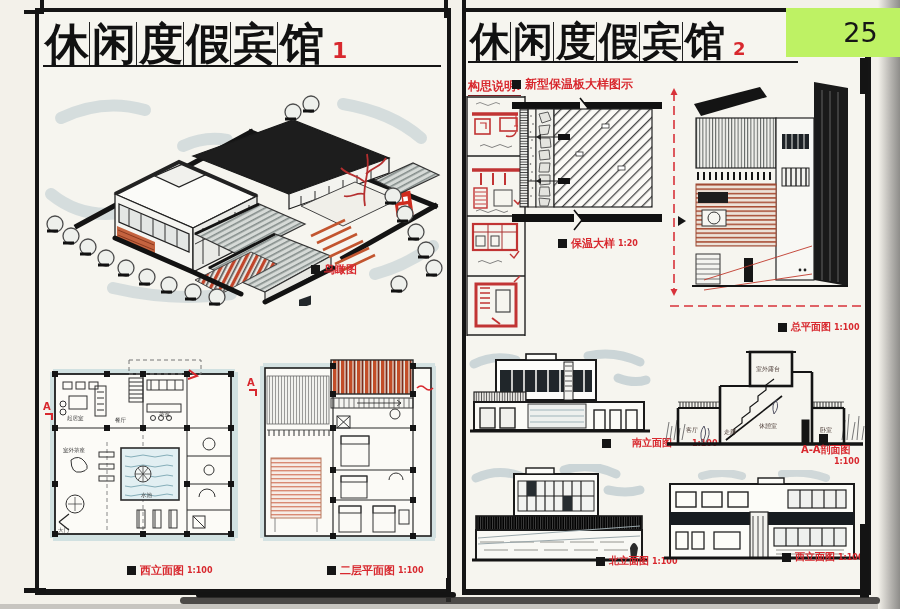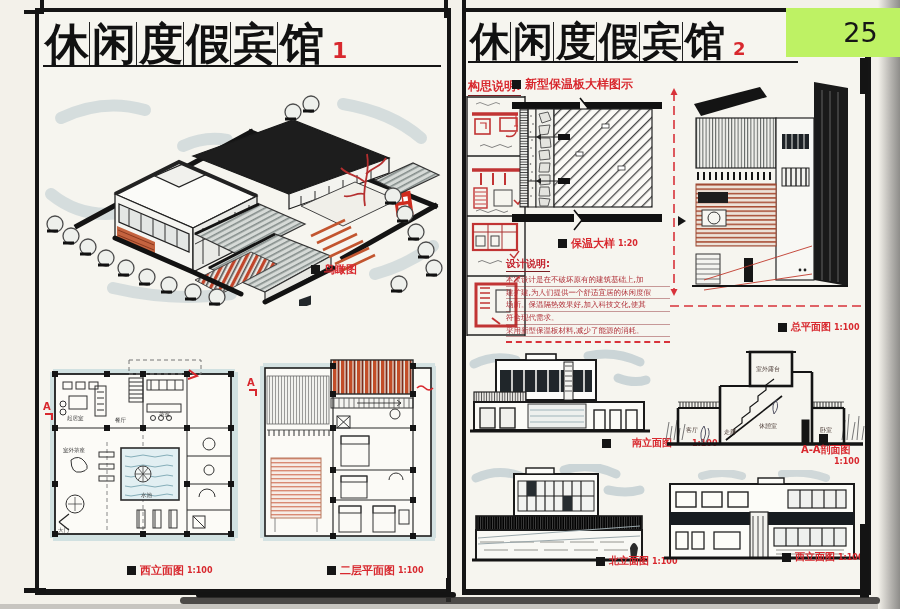--- a/index.html
+++ b/index.html
@@ -527,28 +527,20 @@
         <path d="M10,20 v12 M8,20 h4 M8,32 h4"></path>
       </g>
   </svg>
 
   <div class="rlabel" style="left:92px;top:224px;">
     <span class="sq"></span>
     <span>保温大样</span>
     <span class="sc">1:20</span>
   </div>
 
-  <div class="notes" style="left:40px;top:240px;width:164px;">
-    <h4>设计说明:</h4>
-    <p>本次设计是在不破坏原有的建筑基础上,加</p>
-    <p>建扩建,为人们提供一个舒适宜居的休闲度假</p>
-    <p>场所。保温隔热效果好,加入科技文化,使其</p>
-    <p>符合现代需求。</p>
-    <p>采用新型保温板材料,减少了能源的消耗。</p>
-  </div>
 
   <svg style="left:198px;top:62px;" width="206" height="262" viewBox="0 0 206 262">
     <defs>
       <pattern id="svst" width="3.2" height="3.2" patternUnits="userSpaceOnUse">
         <rect width="3.2" height="3.2" fill="#f0f0ec"></rect>
           <rect width="1.1" height="3.2" fill="#62676600"></rect>
           <rect width="1" height="3.2" fill="#5c615f"></rect>
       </pattern>
       <pattern id="sost" width="4.4" height="4.4" patternUnits="userSpaceOnUse">
         <rect width="4.4" height="4.4" fill="#ece2d8"></rect>

